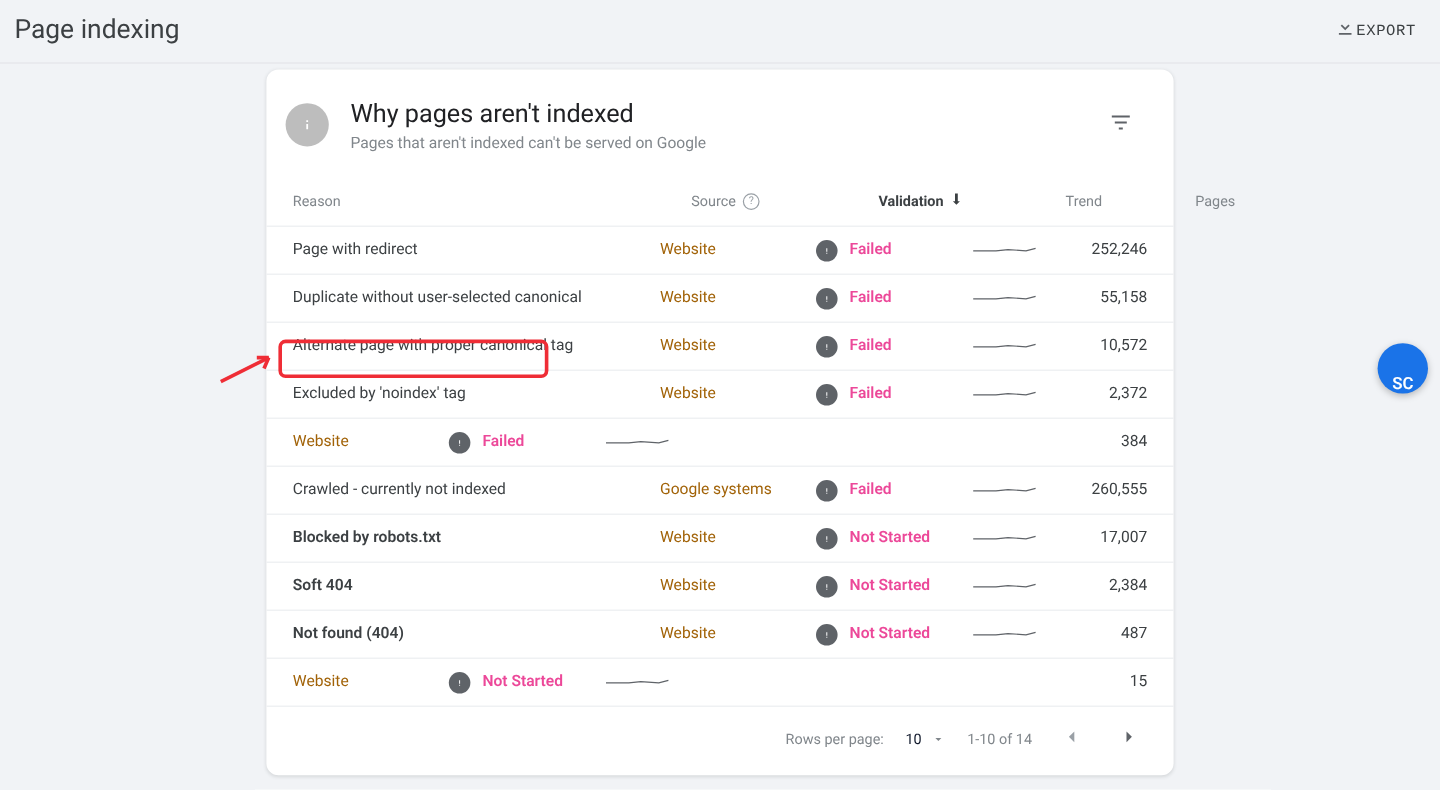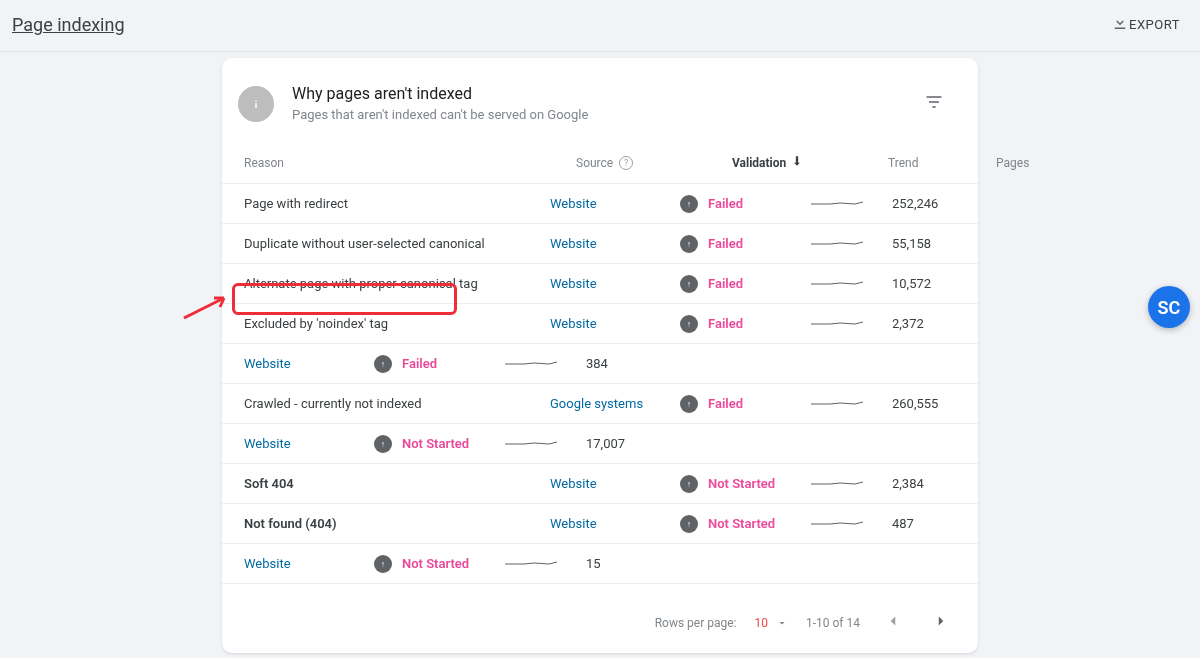--- a/index.html
+++ b/index.html
@@ -13,34 +13,34 @@
   }
   .topbar {
     display: flex;
     align-items: center;
     justify-content: space-between;
     padding: 8px 16px 10px 12px;
     background: #f1f3f6;
     border-bottom: 1px solid #e3e5e8;
   }
   .page-title {
-    font-size: 18px;
+    font-size: 22px;
     color: #3c4043;
     font-weight: 400;
-    text-decoration: underline;
   }
   .export-btn {
     display: flex;
     align-items: center;
     gap: 0;
     font-size: 13px;
     letter-spacing: 0.5px;
     color: #3c4043;
     cursor: pointer;
     padding: 6px 4px;
+    font-family: Liberation Mono, monospace;
   }
   .export-btn svg { width: 18px; height: 18px; }
 
   .card {
     position: absolute;
     left: 222px;
     top: 58px;
     width: 756px;
     background: #fff;
     border-radius: 10px;
@@ -56,21 +56,21 @@
     width: 36px; height: 36px;
     border-radius: 50%;
     background: #bdbdbd;
     display: flex; align-items: center; justify-content: center;
     margin-right: 18px;
     flex-shrink: 0;
     margin-top: 2px;
   }
   .info-circle svg { width: 18px; height: 18px; fill: #fff; }
   .card-titles { flex: 1; }
-  .card-title { font-size: 16px; font-weight: 400; color: #202124; }
+  .card-title { font-size: 21px; font-weight: 400; color: #202124; }
   .card-subtitle { font-size: 13px; color: #80868b; margin-top: 4px; }
   .filter-btn { padding: 6px; cursor: pointer; color: #5f6368; margin-top:2px; }
   .filter-btn svg { width: 20px; height: 20px; }
 
   .thead {
     display: flex;
     align-items: center;
     padding: 18px 22px 12px 22px;
     font-size: 12px;
     color: #80868b;
@@ -89,24 +89,24 @@
     display: flex;
     align-items: center;
     padding: 0 22px;
     height: 40px;
     border-top: 1px solid #eceef1;
     font-size: 13px;
     color: #3c4043;
     cursor: pointer;
   }
   .row .r-reason { flex: 0 0 306px; white-space: nowrap; overflow: hidden; text-overflow: ellipsis; padding-right:8px; }
-  .row .r-source { flex: 0 0 130px; color:#0369a1; }
+  .row .r-source { flex: 0 0 130px; color:#a16207; }
   .row .r-validation { flex: 0 0 130px; display:flex; align-items:center; gap:10px; }
   .row .r-trend { flex: 0 0 82px; }
-  .row .r-pages { flex: 1; text-align:left; font-variant-numeric: tabular-nums; }
+  .row .r-pages { flex: 1; text-align:right; font-variant-numeric: tabular-nums; }
   .row.bold .r-reason { font-weight: 600; }
 
   .val-icon {
     width:18px; height:18px; border-radius:50%;
     background:#5f6368; display:inline-flex; align-items:center; justify-content:center;
   }
   .val-icon svg { width:10px; height:10px; fill:#fff; }
   .val-text { font-weight:600; color:#ec4899; }
 
   .spark { width:54px; height:16px; }
@@ -128,41 +128,41 @@
     top: 292px;
     pointer-events:none;
   }
   .arrow-anno svg { width:54px; height:30px; }
 
   .footer {
     display:flex;
     align-items:center;
     justify-content:flex-end;
     gap: 18px;
-    padding: 24px 22px 10px 22px;
+    padding: 12px 22px 10px 22px;
     font-size: 12px;
     color:#80868b;
     border-top: 1px solid #eceef1;
   }
   .rpp-select { display:flex; align-items:center; gap:8px; color:#5f6368; cursor:pointer; }
-  .rpp-select .num { color:#ef4444; }
+  .rpp-select .num { color:#0f172a; }
   .pager-btn { padding:4px 6px; color:#9aa0a6; cursor:pointer; }
   .pager-btn.enabled { color:#5f6368; }
   .pager-btn svg { width:18px; height:18px; }
 
   .fab {
     position:absolute;
     right: 10px;
     top: 286px;
     width: 42px; height:42px;
     border-radius:50%;
     background:#1a73e8;
     color:#fff;
-    display:flex; align-items:center; justify-content:center;
-    font-size:18px; font-weight:600;
+    display:flex; align-items:flex-end; justify-content:center;
+    font-size:14px; font-weight:600;
     box-shadow:0 2px 6px rgba(0,0,0,0.25);
     cursor:pointer;
   }
 </style>
 </head>
 <body>
 
 <div class="topbar">
   <div class="page-title">Page indexing</div>
   <div class="export-btn">
@@ -301,20 +301,21 @@
             </svg>
           </span>
           <span class="val-text">Failed</span>
         </div>
         <div class="r-trend"><svg class="spark" viewBox="0 0 54 16">
             <path d="M1 10 L20 10 L30 9 L45 10 L53 8"></path>
           </svg></div>
         <div class="r-pages">260,555</div>
       </div>
       <div class="row bold">
+        <div class="r-reason">Blocked by robots.txt</div>
         <div class="r-source">Website</div>
         <div class="r-validation">
           <span class="val-icon">
             <svg viewBox="0 0 24 24">
               <path d="M11 7h2v7h-2zM11 16h2v2h-2z"></path>
             </svg>
           </span>
           <span class="val-text">Not Started</span>
         </div>
         <div class="r-trend"><svg class="spark" viewBox="0 0 54 16">

